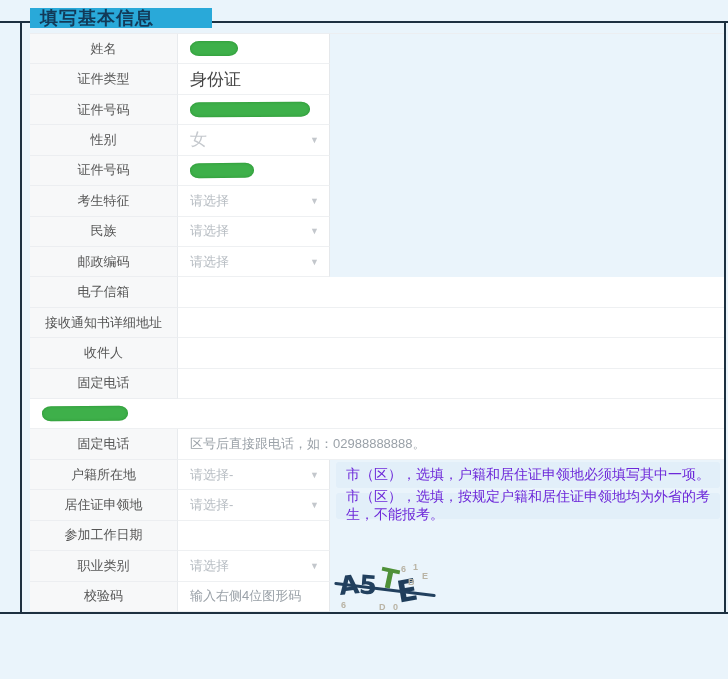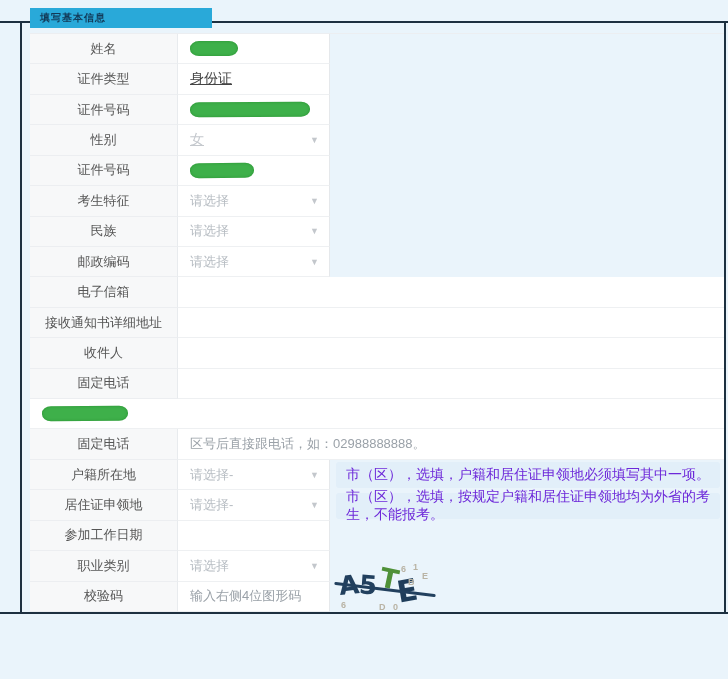--- a/index.html
+++ b/index.html
@@ -8,34 +8,34 @@
 
   
   .hline{position:absolute;left:0;right:0;height:2px;background:#1d3040;z-index:1;}
   .hline.top{top:21px;}
   .hline.bottom{top:612px;}
   .vline{position:absolute;top:21px;width:2px;height:593px;background:#1d3040;z-index:1;}
   .vline.left{left:20px;}
   .vline.right{left:724px;}
 
   .legend{position:absolute;left:30px;top:8px;width:182px;height:20px;background:#29a9d9;
-    color:#123a58;font-weight:bold;font-size:10px;line-height:20px;padding-left:10px;
+    color:#123a58;font-weight:bold;font-size:18px;line-height:20px;padding-left:10px;
     box-sizing:border-box;z-index:3;letter-spacing:1px;}
 
   .form-table{position:absolute;left:30px;top:33px;width:694px;height:579px;display:flex;
     flex-direction:column;z-index:2;border-top:1px solid #eceef1;box-sizing:border-box;}
   .row{flex:1;display:flex;align-items:stretch;position:relative;}
   .cell-label{width:148px;background:#f7f8f9;border-bottom:1px solid #eceef1;
     border-right:1px solid #e8ebee;display:flex;align-items:center;justify-content:center;
     color:#555;font-size:13px;box-sizing:border-box;text-align:center;}
   .cell-input{background:#fff;border-bottom:1px solid #eef0f2;display:flex;align-items:center;
     position:relative;box-sizing:border-box;padding-left:12px;}
   .cell-input.short{width:152px;border-right:1px solid #e5e8eb;}
   .cell-input.full{flex:1;}
-  .value{color:#444;font-size:14px;text-decoration:underline;}
+  .value{color:#444;font-size:17px;}
   .ph{color:#b6bcc2;font-size:13px;}
   .ph.dark{color:#9aa1a8;}
   .value.disabled{color:#c4c8cd;}
   .caret{position:absolute;right:10px;top:50%;transform:translateY(-50%);color:#c3c7cc;font-size:9px;}
   .redaction{display:inline-block;background:#3eb04a;border-radius:9px/7px;height:15px;
     box-shadow:inset 0 0 3px rgba(0,90,0,.35);transform:rotate(-.4deg);}
   .hint{margin-left:6px;margin-right:4px;flex:1;background:#e2eff9;border-radius:3px;
     display:flex;align-items:center;padding:0 10px;color:#6d28d9;font-size:14px;
     align-self:center;height:26px;}
 

